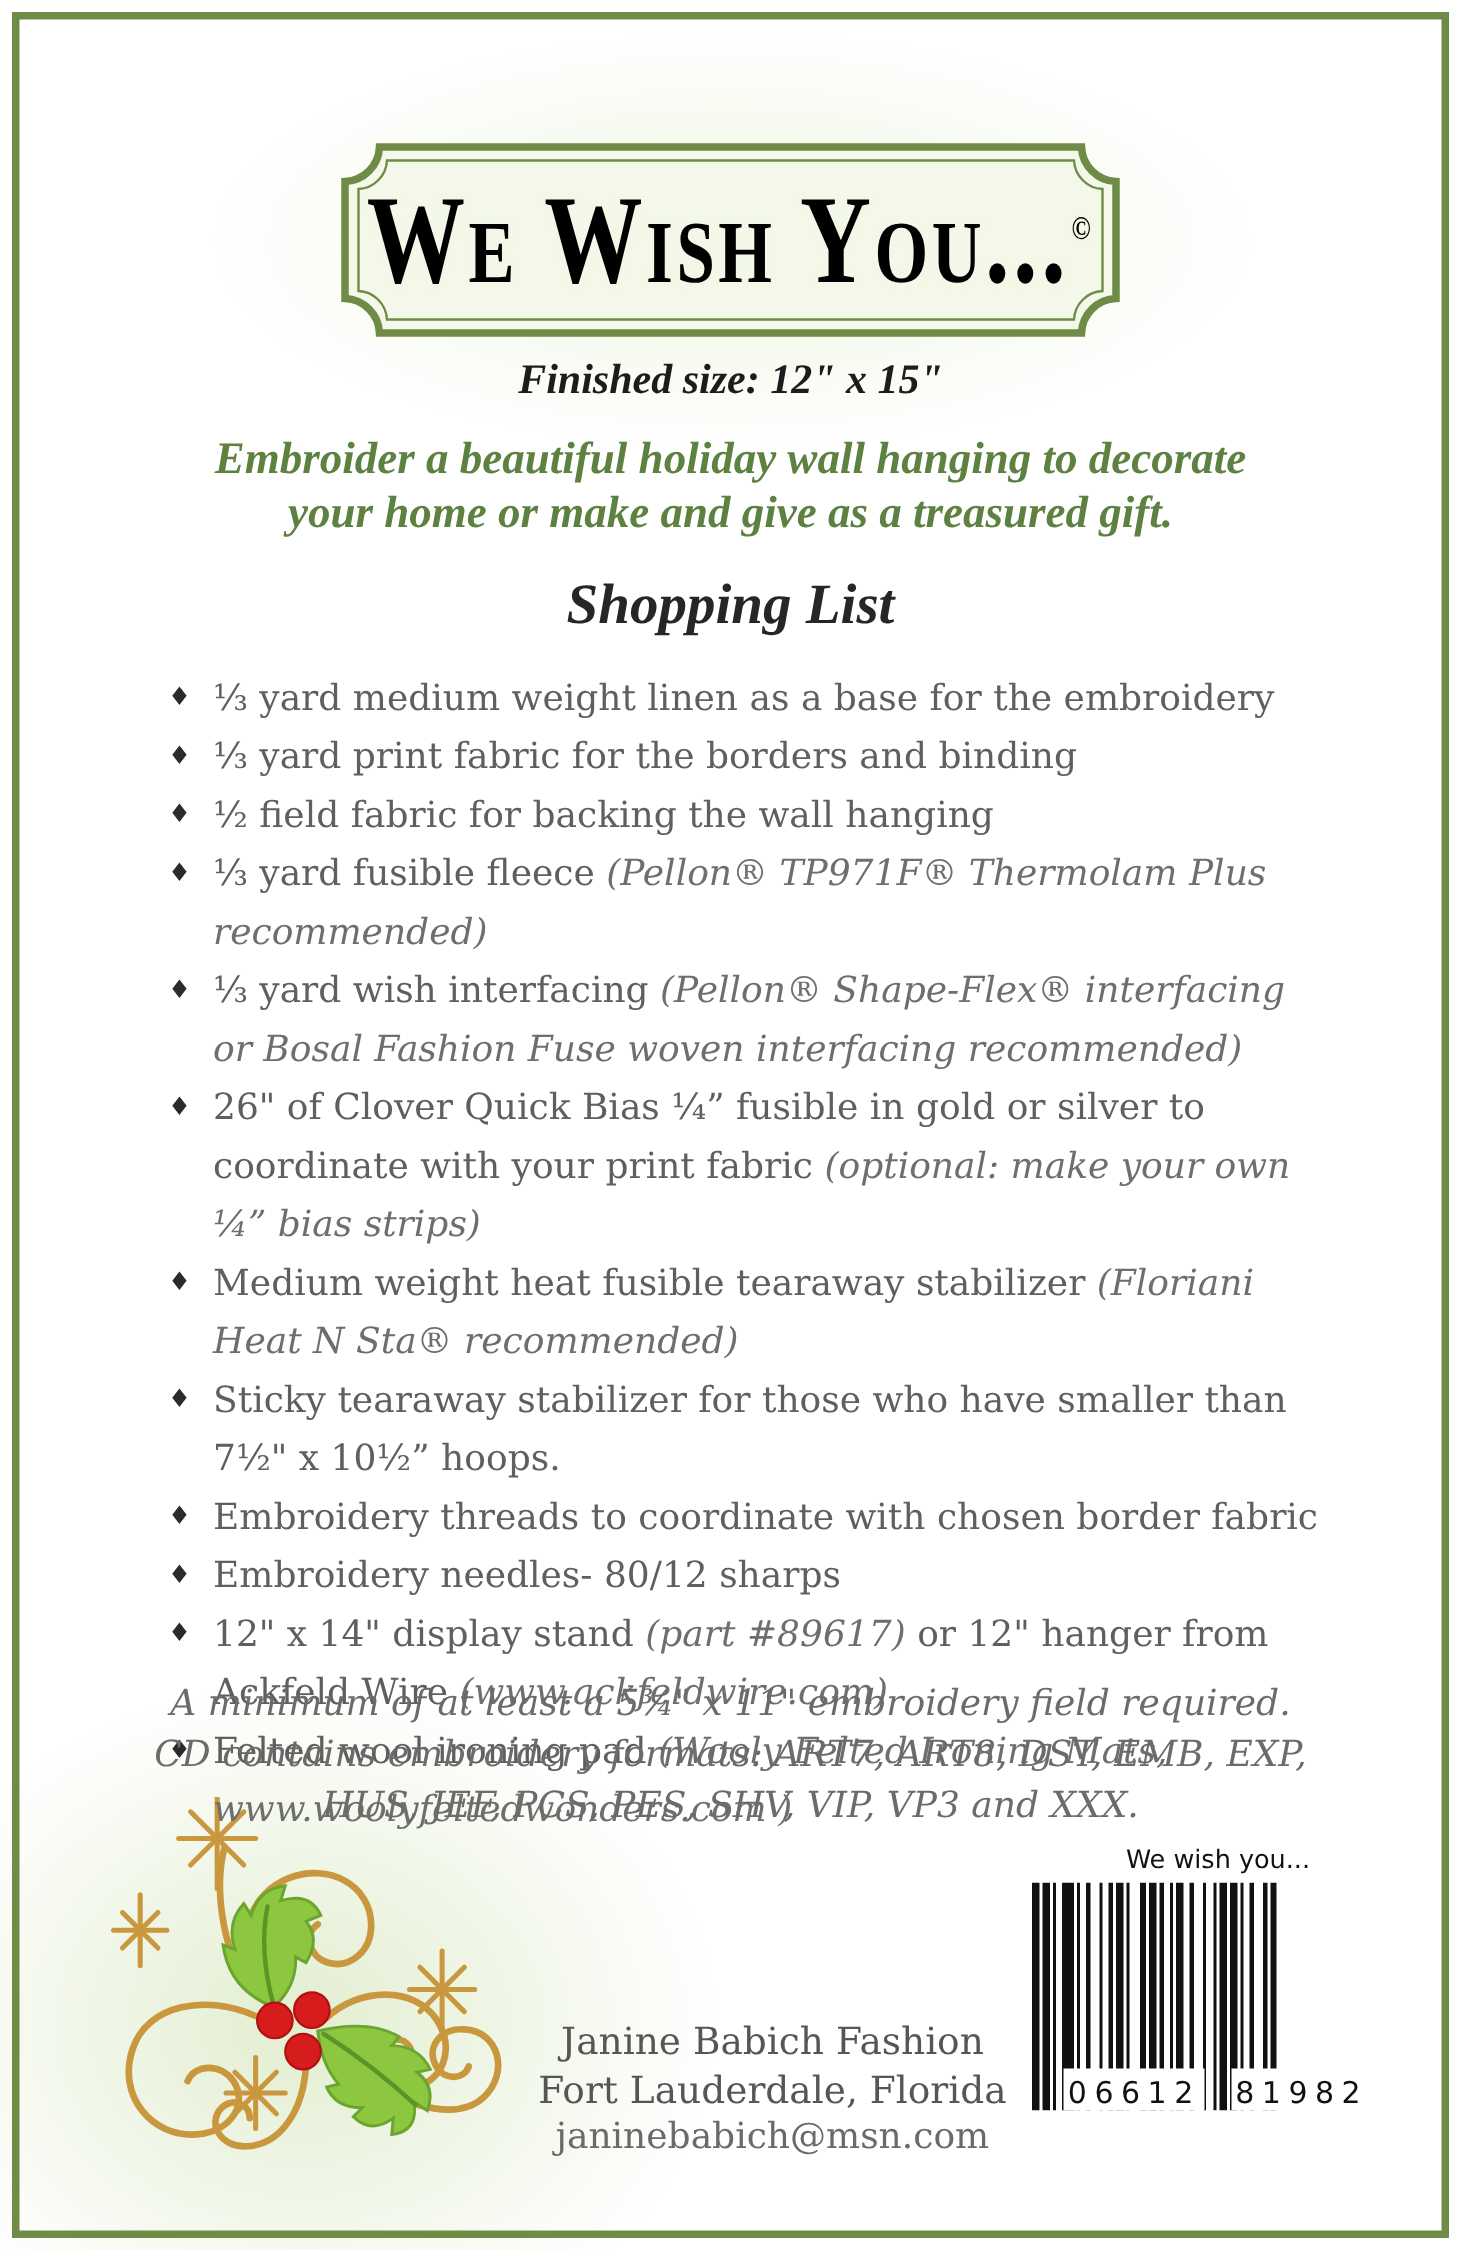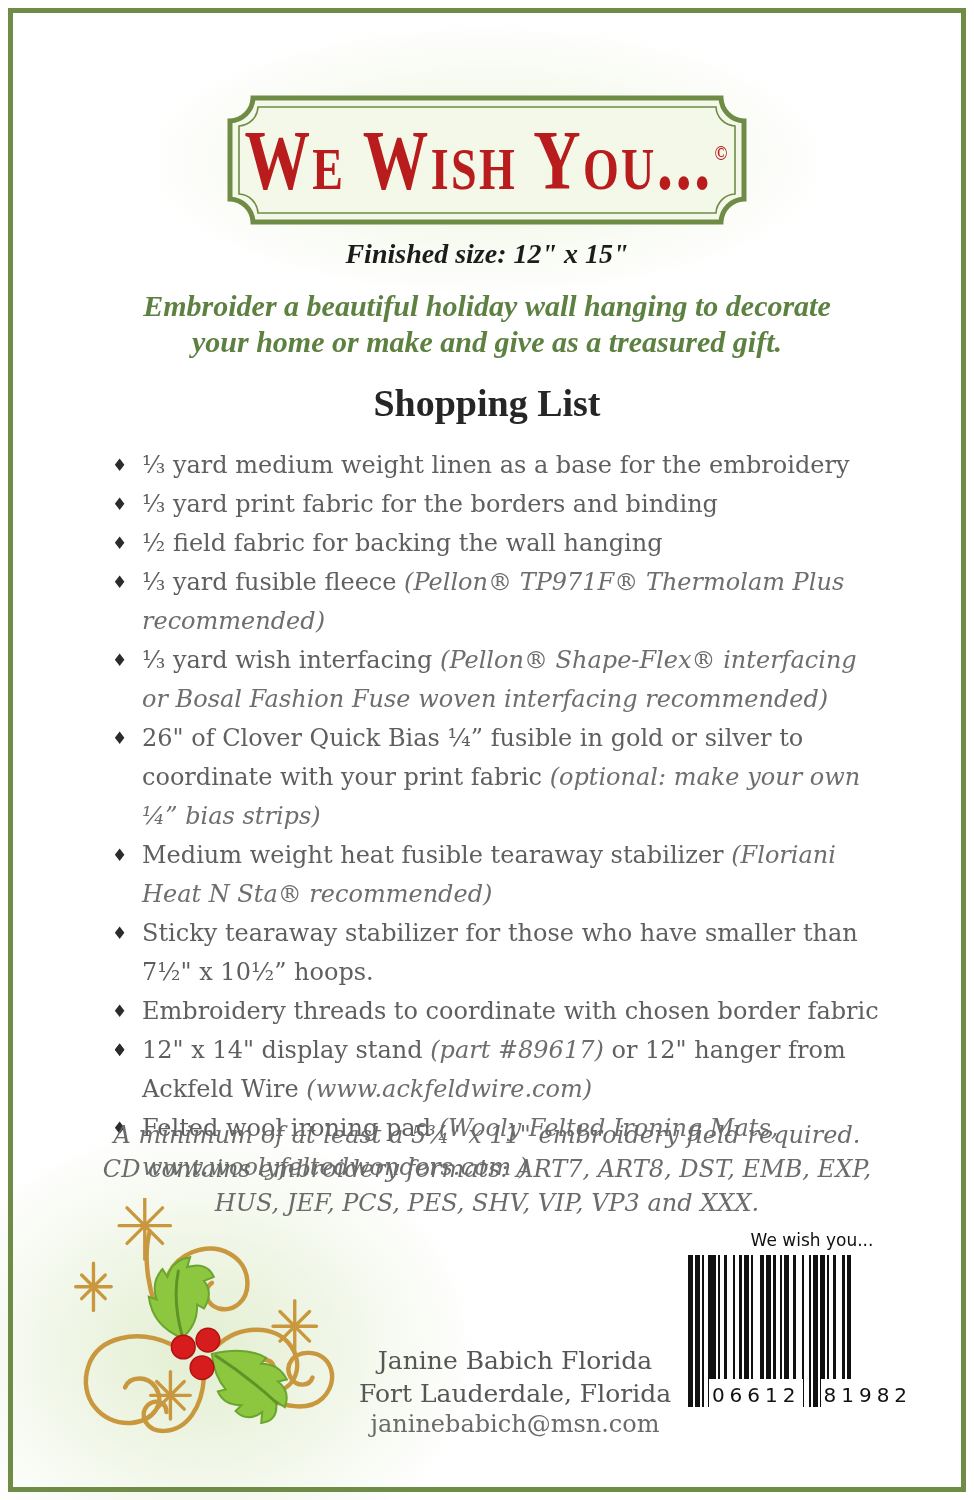--- a/index.html
+++ b/index.html
@@ -19,41 +19,41 @@
   .glow-holly {
     left:-80px; top:1120px; width:560px; height:460px;
     background:radial-gradient(ellipse at center, rgba(223,236,203,0.9) 0%, rgba(223,236,203,0) 70%);
   }
 
   
   .logo-wrap { position:absolute; left:225px; top:93px; width:524px; height:134px; z-index:2; }
   .logo-frame { position:absolute; inset:0; width:100%; height:100%; }
   .logo-text {
     position:absolute; inset:0; display:flex; align-items:center; justify-content:center;
-    color:#b91c1c; z-index:2;
+    color:#000000; z-index:2;
   }
   .logo-text .title {
     font-family:"Liberation Serif", serif; font-weight:bold; font-variant:small-caps;
     font-size:84px; letter-spacing:3px; transform:scaleX(0.78); white-space:nowrap;
     text-shadow:0 0 6px rgba(240,248,228,0.9);
   }
   .logo-text sup { font-size:22px; vertical-align:super; font-weight:bold; margin-left:2px; }
 
   
   .finished-size {
     position:absolute; top:238px; left:0; width:100%; text-align:center;
     font-style:italic; font-weight:bold; font-size:28px; color:#1c1c1c; z-index:2;
   }
   .tagline {
     position:absolute; top:288px; left:0; width:100%; text-align:center;
     font-style:italic; font-weight:bold; font-size:30px; line-height:36px; color:#5d8140; z-index:2;
   }
   .shopping-heading {
     position:absolute; top:381px; left:0; width:100%; text-align:center;
-    font-weight:bold; font-size:38px; color:#262626; z-index:2;
+    font-style:italic; font-weight:bold; font-size:38px; color:#262626; z-index:2;
   }
 
   
   .shopping-list {
     position:absolute; top:446px; left:108px; width:778px; list-style:none; z-index:2;
     font-family:"DejaVu Serif", serif; font-size:24px; line-height:39px; color:#5f5f5f;
   }
   .shopping-list li { position:relative; padding-left:34px; }
   .shopping-list .bullet { position:absolute; left:4px; top:0; font-size:17px; color:#2b2b2b; }
   .shopping-list .seg-i { font-style:italic; color:#6e6e6e; }
@@ -118,21 +118,21 @@
 <ul class="shopping-list" id="shopping-list">
     <li><span class="bullet">♦</span><span class="seg-r">¹⁄₃ yard medium weight linen as a base for the embroidery</span></li>
     <li><span class="bullet">♦</span><span class="seg-r">¹⁄₃ yard print fabric for the borders and binding</span></li>
     <li><span class="bullet">♦</span><span class="seg-r">½ field fabric for backing the wall hanging</span></li>
     <li><span class="bullet">♦</span><span class="seg-r">¹⁄₃ yard fusible fleece </span><span class="seg-i">(Pellon® TP971F® Thermolam Plus recommended)</span></li>
     <li><span class="bullet">♦</span><span class="seg-r">¹⁄₃ yard wish interfacing </span><span class="seg-i">(Pellon® Shape-Flex® interfacing or Bosal Fashion Fuse woven interfacing recommended)</span></li>
     <li><span class="bullet">♦</span><span class="seg-r">26" of Clover Quick Bias ¼” fusible in gold or silver to coordinate with your print fabric </span><span class="seg-i">(optional: make your own ¼” bias strips)</span></li>
     <li><span class="bullet">♦</span><span class="seg-r">Medium weight heat fusible tearaway stabilizer </span><span class="seg-i">(Floriani Heat N Sta® recommended)</span></li>
     <li><span class="bullet">♦</span><span class="seg-r">Sticky tearaway stabilizer for those who have smaller than 7½" x 10½” hoops.</span></li>
     <li><span class="bullet">♦</span><span class="seg-r">Embroidery threads to coordinate with chosen border fabric</span></li>
-    <li><span class="bullet">♦</span></li>
+    <li><span class="bullet">♦</span><span class="seg-r">Embroidery needles- 80/12 sharps</span></li>
     <li><span class="bullet">♦</span><span class="seg-r">12" x 14" display stand </span><span class="seg-i">(part #89617)</span><span class="seg-r"> or 12" hanger from Ackfeld Wire </span><span class="seg-i">(www.ackfeldwire.com)</span></li>
     <li><span class="bullet">♦</span><span class="seg-r">Felted wool ironing pad </span><span class="seg-i">(Wooly Felted Ironing Mats, www.woolyfeltedwonders.com )</span></li>
   </ul>
 
 <div class="footnote">
   <div>A minimum of at least a 5¾" x 11" embroidery field required.</div>
   <div>CD contains embroidery formats: ART7, ART8, DST, EMB, EXP,</div>
   <div>HUS, JEF, PCS, PES, SHV, VIP, VP3 and XXX.</div>
 </div>
 
@@ -189,21 +189,21 @@
   </g>
 
   <g fill="#d61c1c" stroke="#b01212" stroke-width="1.5">
     <circle cx="131" cy="151" r="12"></circle>
     <circle cx="156" cy="144" r="12"></circle>
     <circle cx="150" cy="172" r="12"></circle>
   </g>
 </svg>
 
 <div class="company">
-  <div class="line1">Janine Babich Florida</div>
+  <div class="line1">Janine Babich Fashion</div>
   <div class="line2">Fort Lauderdale, Florida</div>
   <div class="line3">janinebabich@msn.com</div>
 </div>
 
 <div class="barcode">
   <div class="barcode-title">We wish you...</div>
   <div class="bars" id="barcode-bars">
     <div class="bar" style="width: 4.8px; margin-right: 2.1px;"></div>
       <div class="bar" style="width: 4.8px; margin-right: 2.1px;"></div>
       <div class="bar" style="width: 2.4px; margin-right: 4.2px;"></div>

